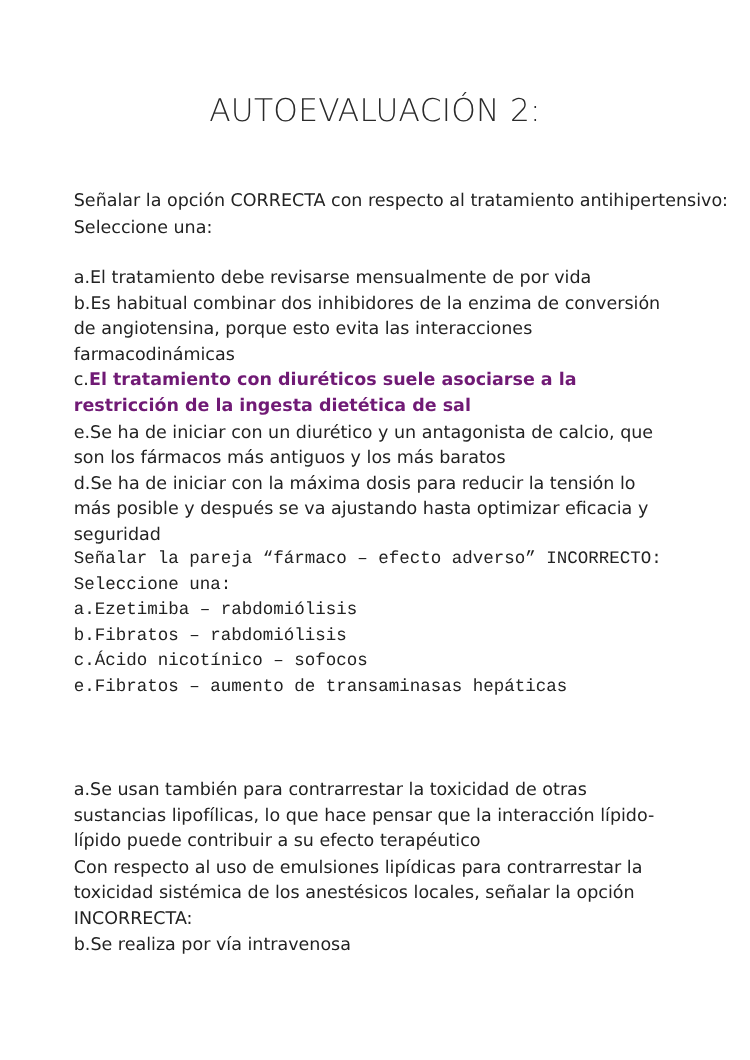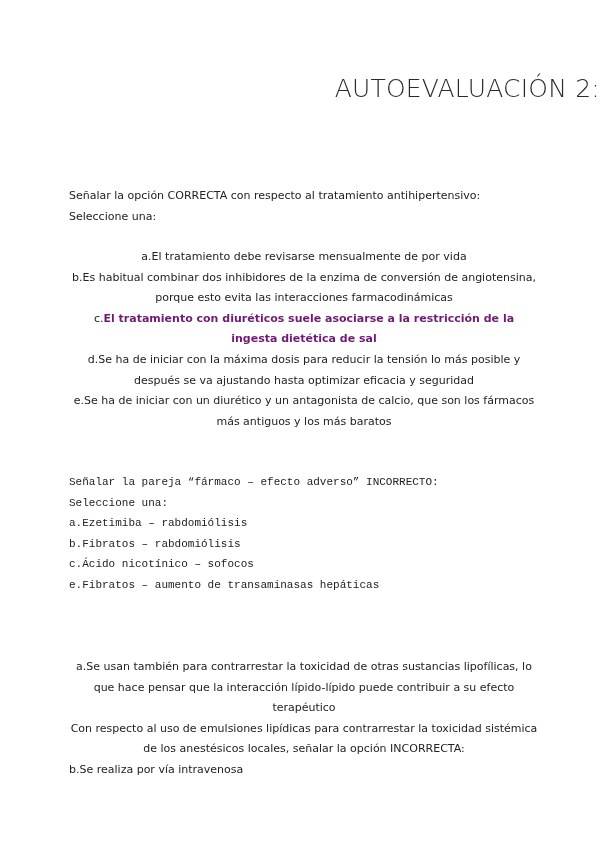--- a/index.html
+++ b/index.html
@@ -1,40 +1,40 @@
 <!DOCTYPE html>
 <html><head>
 <meta charset="utf-8">
 <style>
   html, body { margin: 0; padding: 0; background: #ffffff; }
   body { width: 600px; height: 848px; position: relative; overflow: hidden;
          font-family: "DejaVu Sans", sans-serif; color: #222222; }
-  .title { position: absolute; top: 74px; left: 0; width: 600px; text-align: right;
+  .title { position: absolute; top: 74px; left: 0; width: 600px; text-align: center;
            font-family: "DejaVu Sans", sans-serif; font-weight: 300; font-size: 25px;
            letter-spacing: 0.2px; color: #2a2a2a; }
-  .block { position: absolute; left: 69px; width: 470px; font-size: 11px; line-height: 20.6px; margin-top: 35px; }
+  .block { position: absolute; left: 59px; width: 470px; font-size: 14px; line-height: 20.6px; }
   .line { display: block; white-space: nowrap; }
-  .wrap { white-space: normal; text-align: center; }
+  .wrap { white-space: normal; }
   b { font-weight: bold; color: #701a75; }
 </style>
 </head>
 <body>
 
 <div class="title">AUTOEVALUACIÓN 2:</div>
 
 <div class="block" style="top:151px;">
   <span class="line">Señalar la opción CORRECTA con respecto al tratamiento antihipertensivo:</span>
   <span class="line">Seleccione una:</span>
 </div>
 <div class="block" style="top:212px;">
   <span class="line wrap"><span>a.</span><span>El tratamiento debe revisarse mensualmente de por vida</span></span>
   <span class="line wrap"><span>b.</span><span>Es habitual combinar dos inhibidores de la enzima de conversión de angiotensina, porque esto evita las interacciones farmacodinámicas</span></span>
   <span class="line wrap"><span>c.</span><b>El tratamiento con diuréticos suele asociarse a la restricción de la ingesta dietética de sal</b></span>
+  <span class="line wrap"><span>e.</span><span>Se ha de iniciar con un diurético y un antagonista de calcio, que son los fármacos más antiguos y los más baratos</span></span>
   <span class="line wrap"><span>d.</span><span>Se ha de iniciar con la máxima dosis para reducir la tensión lo más posible y después se va ajustando hasta optimizar eficacia y seguridad</span></span>
-  <span class="line wrap"><span>e.</span><span>Se ha de iniciar con un diurético y un antagonista de calcio, que son los fármacos más antiguos y los más baratos</span></span>
 </div>
 
 <div class="block" style="top:437px;font-family:Liberation Mono, monospace;">
   <span class="line">Señalar la pareja “fármaco – efecto adverso” INCORRECTO:</span>
   <span class="line">Seleccione una:</span>
   <span class="line"><span>a.</span><span>Ezetimiba – rabdomiólisis</span></span>
   <span class="line"><span>b.</span><span>Fibratos – rabdomiólisis</span></span>
   <span class="line"><span>c.</span><span>Ácido nicotínico – sofocos</span></span>
   <span class="line"><span>e.</span><span>Fibratos – aumento de transaminasas hepáticas</span></span>
 </div>

